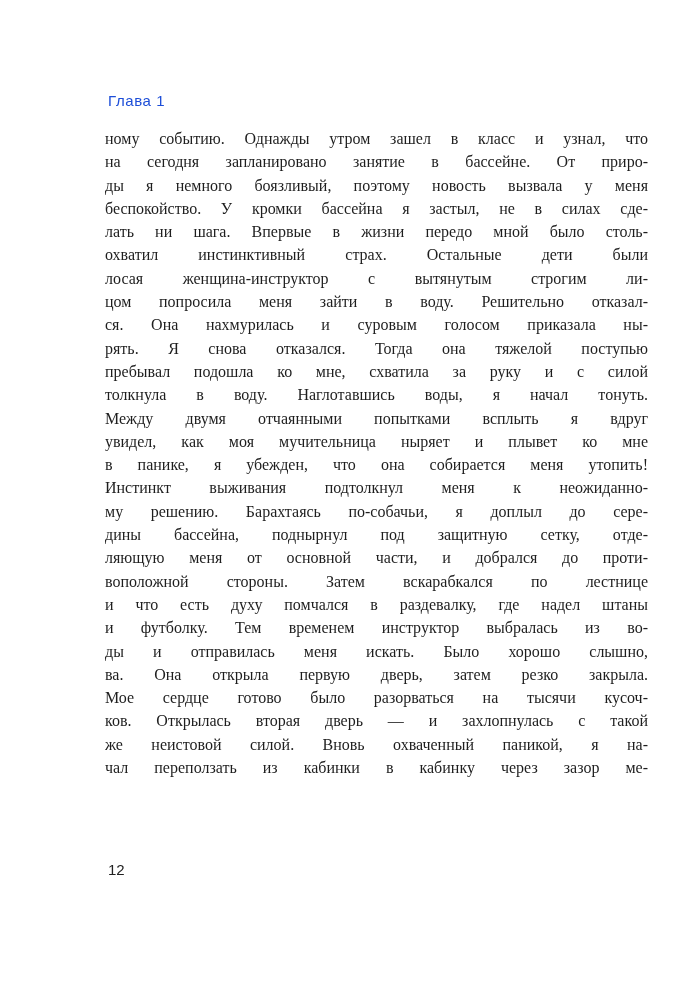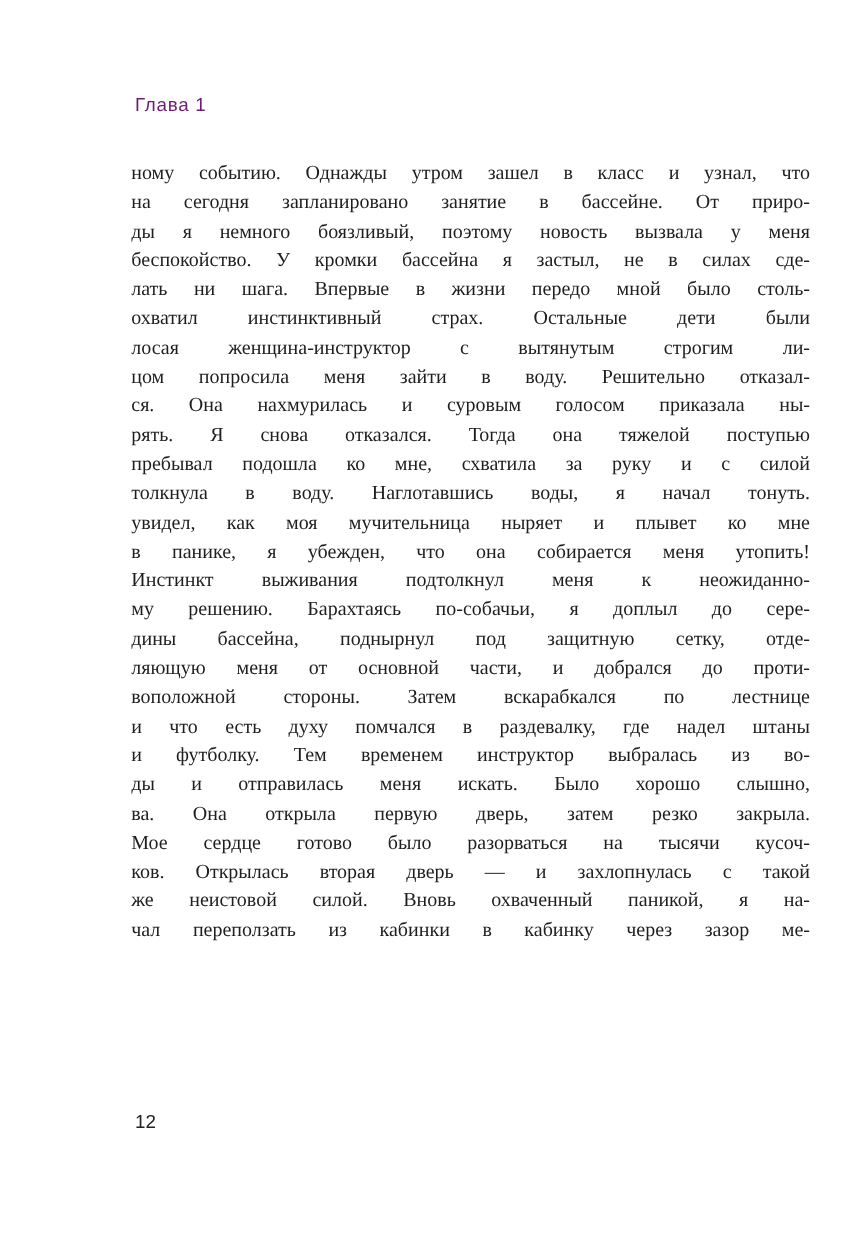--- a/index.html
+++ b/index.html
@@ -11,25 +11,25 @@
     position: relative;
     width: 681px;
     height: 1000px;
     background: #ffffff;
     overflow: hidden;
     font-family: "Liberation Serif", serif;
   }
   .chapter-heading {
     position: absolute;
     left: 108px;
-    top: 76px;
+    top: 92px;
     font-family: "Liberation Sans", sans-serif;
     font-size: 15px;
     letter-spacing: 0.6px;
-    color: #701a75;
+    color: #1d4ed8;
   }
   .body-text {
     position: absolute;
     left: 105px;
     top: 127px;
     width: 543px;
   }
   .text-line {
     font-family: "Liberation Serif", serif;
     font-size: 16px;
@@ -37,21 +37,21 @@
     color: #1e1e1e;
     text-align: justify;
     text-align-last: justify;
     -moz-text-align-last: justify;
     overflow: hidden;
     height: 23.3px;
   }
   .page-number {
     position: absolute;
     left: 108px;
-    top: 889px;
+    top: 861px;
     font-family: "Liberation Sans", sans-serif;
     font-size: 15px;
     color: #222222;
   }
 </style>
 </head>
 <body>
 
 <div class="book-page">
   <div class="chapter-heading">Глава 1</div>
@@ -62,20 +62,21 @@
       <div class="text-line">ды я немного боязливый, поэтому новость вызвала у меня</div>
       <div class="text-line">беспокойство. У кромки бассейна я застыл, не в силах сде-</div>
       <div class="text-line">лать ни шага. Впервые в жизни передо мной было столь-</div>
       <div class="text-line">охватил инстинктивный страх. Остальные дети были</div>
       <div class="text-line">лосая женщина-инструктор с вытянутым строгим ли-</div>
       <div class="text-line">цом попросила меня зайти в воду. Решительно отказал-</div>
       <div class="text-line">ся. Она нахмурилась и суровым голосом приказала ны-</div>
       <div class="text-line">рять. Я снова отказался. Тогда она тяжелой поступью</div>
       <div class="text-line">пребывал подошла ко мне, схватила за руку и с силой</div>
       <div class="text-line">толкнула в воду. Наглотавшись воды, я начал тонуть.</div>
+      <div class="text-line">Между двумя отчаянными попытками всплыть я вдруг</div>
       <div class="text-line">увидел, как моя мучительница ныряет и плывет ко мне</div>
       <div class="text-line">в панике, я убежден, что она собирается меня утопить!</div>
       <div class="text-line">Инстинкт выживания подтолкнул меня к неожиданно-</div>
       <div class="text-line">му решению. Барахтаясь по-собачьи, я доплыл до сере-</div>
       <div class="text-line">дины бассейна, поднырнул под защитную сетку, отде-</div>
       <div class="text-line">ляющую меня от основной части, и добрался до проти-</div>
       <div class="text-line">воположной стороны. Затем вскарабкался по лестнице</div>
       <div class="text-line">и что есть духу помчался в раздевалку, где надел штаны</div>
       <div class="text-line">и футболку. Тем временем инструктор выбралась из во-</div>
       <div class="text-line">ды и отправилась меня искать. Было хорошо слышно,</div>

